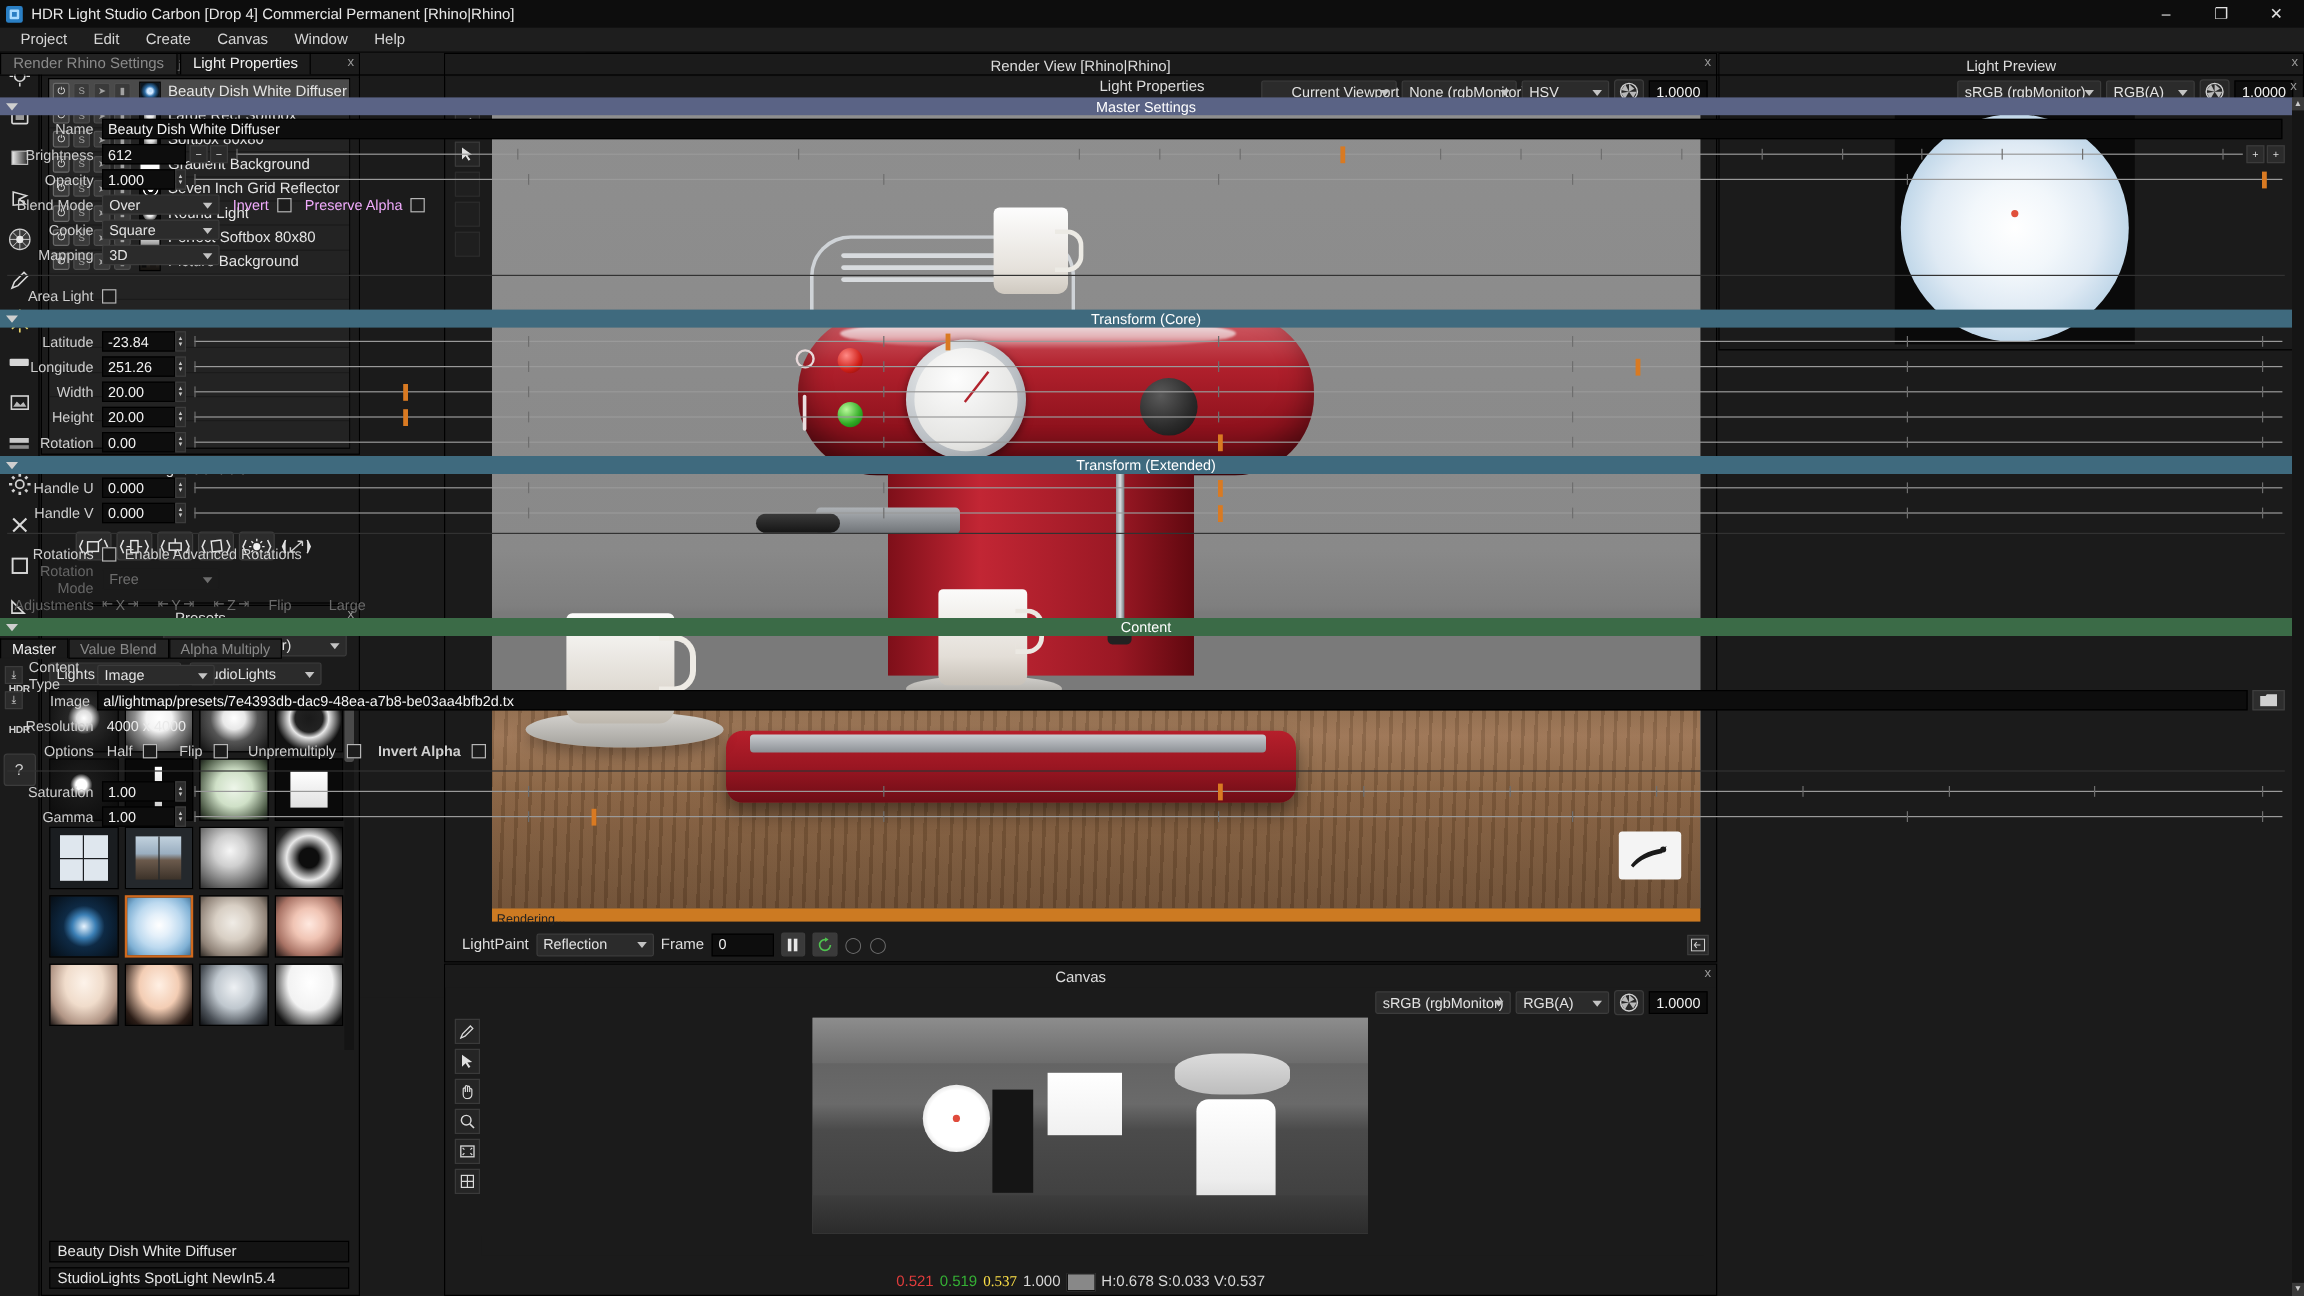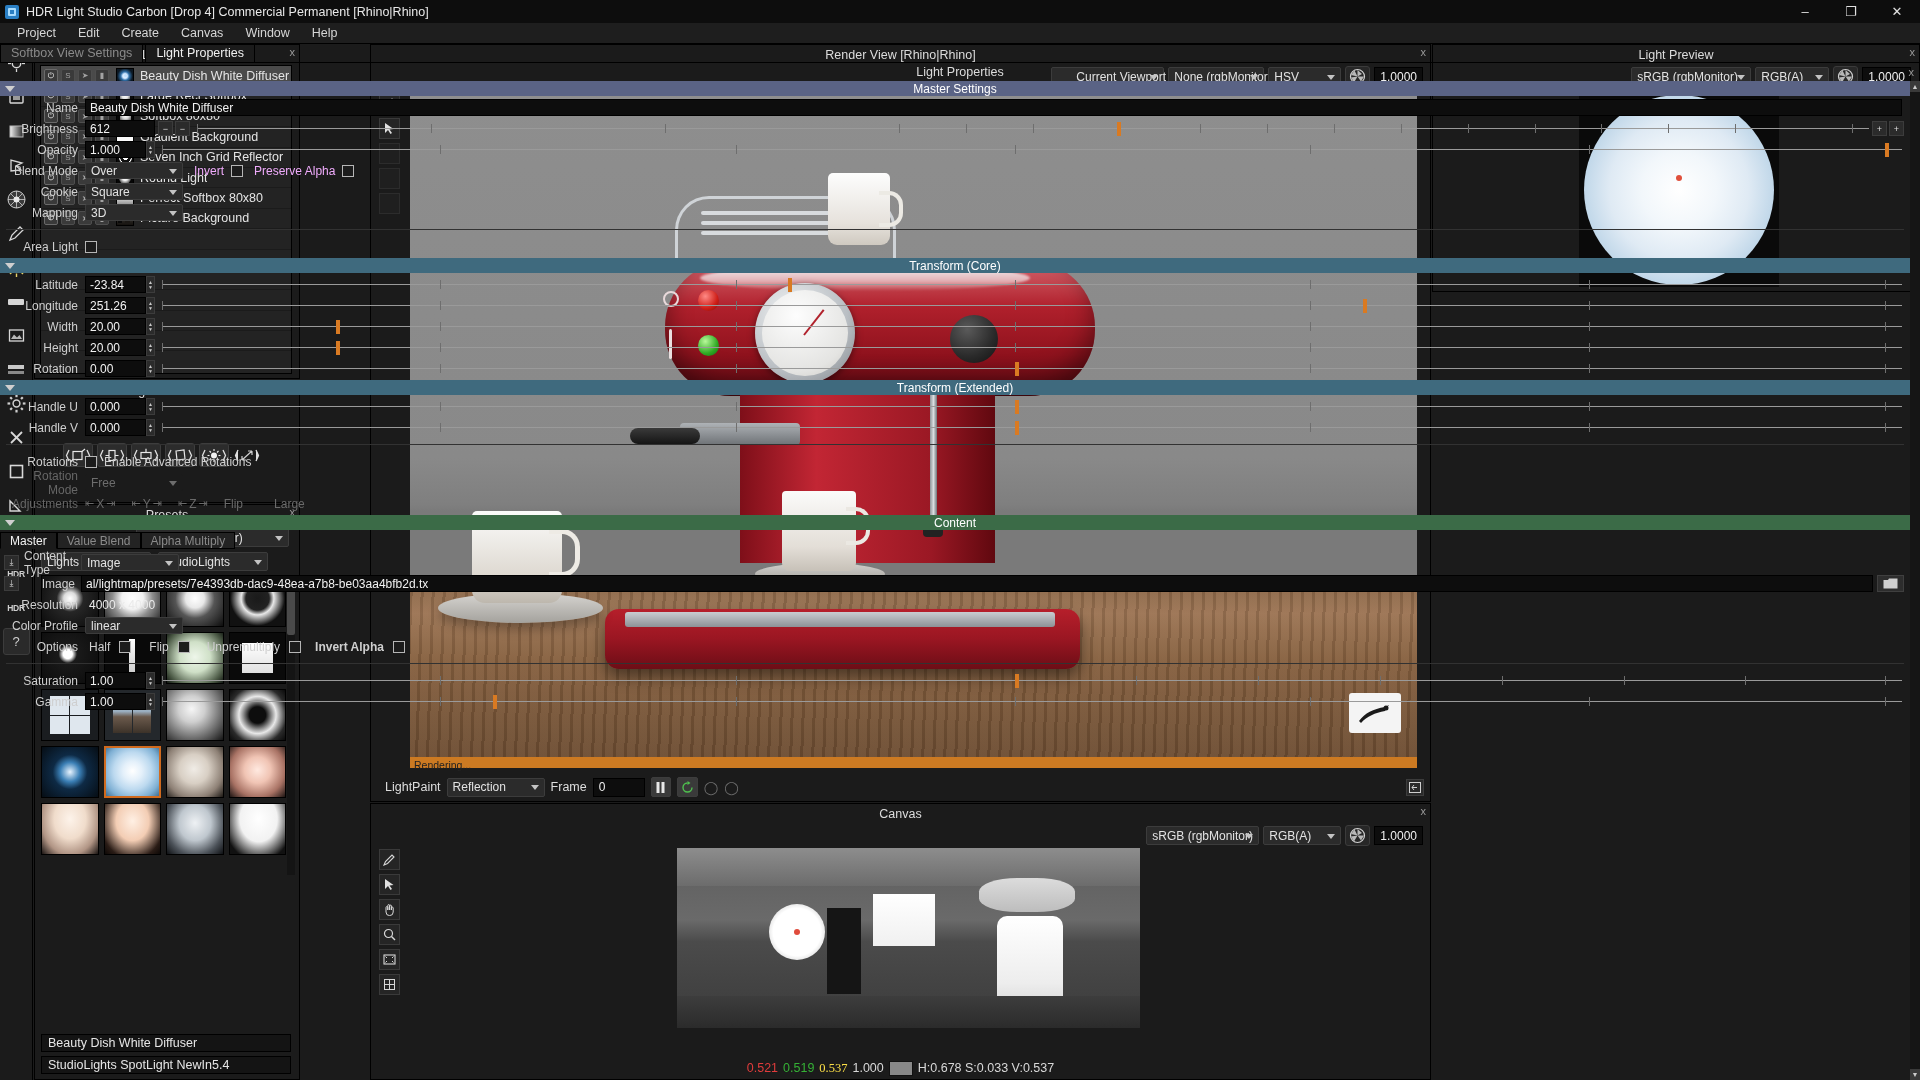--- a/index.html
+++ b/index.html
@@ -885,21 +885,21 @@
       <div class="num-box">1.0000</div>
     </div>
     <div id="lp-image">
       <div id="lp-ball"></div>
     </div>
   </div>
 
   <div id="light-props">
     <div id="lpz-tabs">
       <div class="ztab">
-        <span>Softbox View Settings</span>
+        <span>Render Rhino Settings</span>
       </div>
       <div class="ztab active">
         <span>Light Properties</span>
       </div>
     </div>
     <div id="lpz-title">
       <span>Light Properties</span>
       <span class="x">x</span>
     </div>
 
@@ -1171,26 +1171,20 @@
           <svg width="15" height="11" viewBox="0 0 15 11">
               <path d="M0.5 2 L5 2 L6 0.5 L14.5 0.5 L14.5 10.5 L0.5 10.5 Z" fill="#cfcfcf"></path>
             </svg>
         </span>
       </div>
       <div class="prow">
         <span class="plabel">Resolution</span>
         <span style="font-size:12px;color:#eaeaea;padding-left:4px;">4000 x 4000</span>
       </div>
       <div class="prow">
-        <span class="plabel">Color Profile</span>
-        <span class="sel" style="width:98px;height:17px;">
-          <span>linear</span>
-        </span>
-      </div>
-      <div class="prow">
         <span class="plabel">Options</span>
         <span style="font-size:12px;color:#cfcfcf;margin-left:4px;">Half</span>
         <span class="cbox" style="margin-left:9px;"></span>
         <span style="font-size:12px;color:#cfcfcf;margin-left:18px;">Flip</span>
         <span class="cbox" style="margin-left:9px;"></span>
         <span style="font-size:12px;color:#cfcfcf;margin-left:17px;">Unpremultiply</span>
         <span class="cbox" style="margin-left:9px;"></span>
         <span style="font-size:12px;color:#cfcfcf;margin-left:14px;font-weight:bold;">Invert Alpha</span>
         <span class="cbox" style="margin-left:9px;"></span>
       </div>

